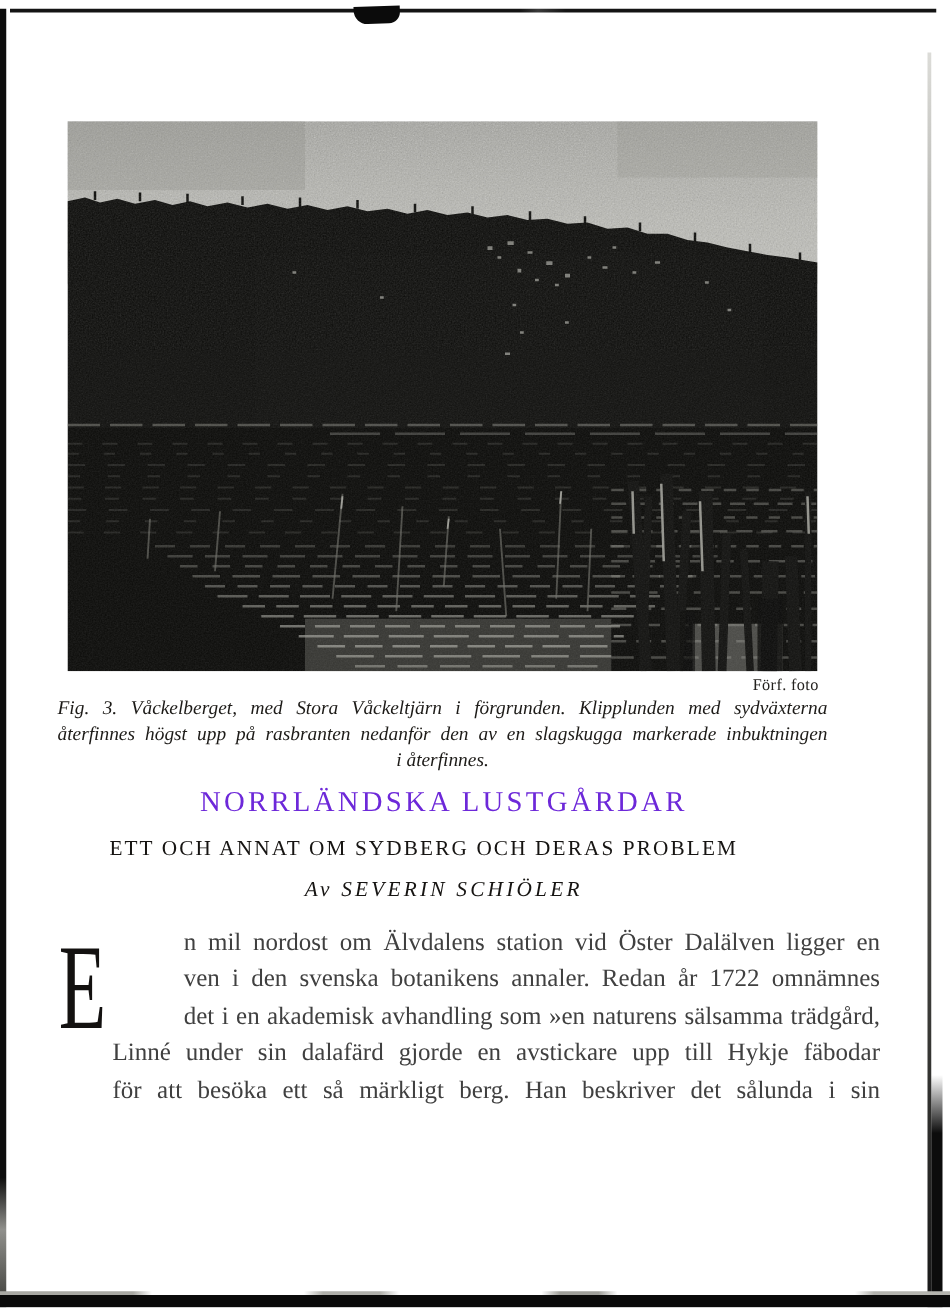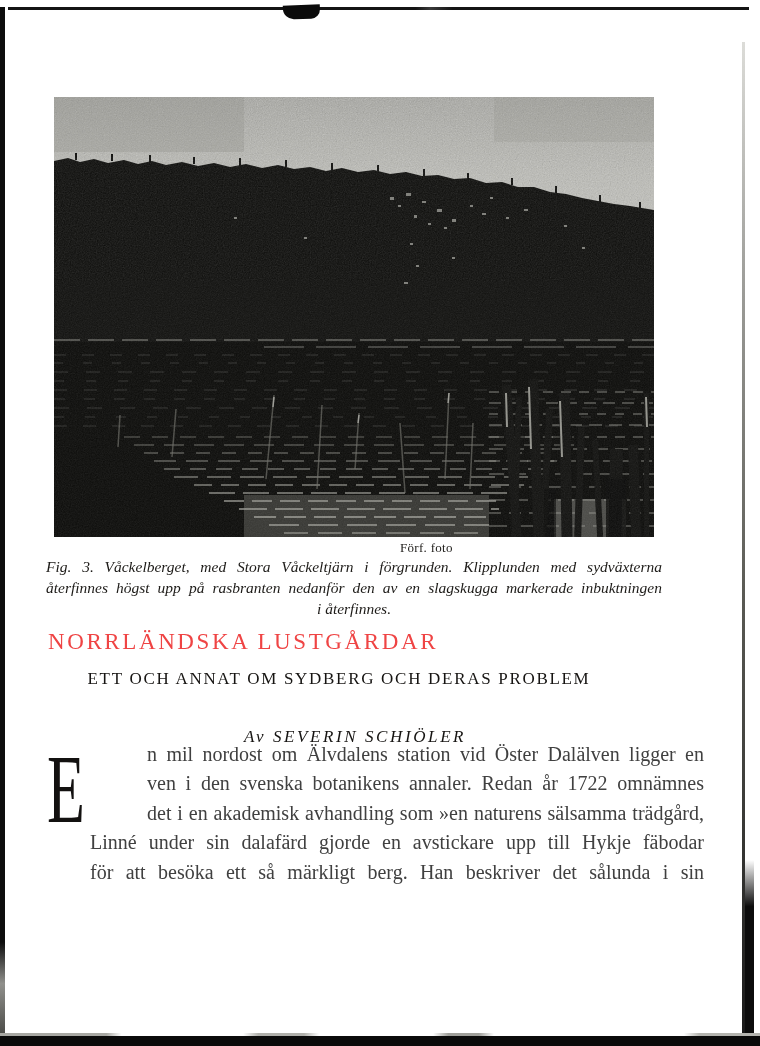--- a/index.html
+++ b/index.html
@@ -18,33 +18,33 @@
     background:linear-gradient(180deg,#dcdcd8 0%,#a2a29e 22%,#5a5a54 55%,#181818 100%);}
   .scan-right-bar-bottom{position:absolute;left:745px;top:860px;width:9px;height:186px;
     background:linear-gradient(180deg,rgba(12,12,12,0) 0%,#0c0c0c 25%,#0c0c0c 100%);}
   .scan-bottom-smudge{position:absolute;left:0;top:1033px;width:760px;height:3px;
     background:linear-gradient(90deg,#a8a8a3 0%,#a8a8a3 14%,transparent 16%,transparent 32%,#b0b0ab 34%,#b0b0ab 40%,transparent 42%,transparent 57%,#9f9f9a 59%,#9f9f9a 63%,transparent 65%,transparent 90%,#b4b4af 92%,#b4b4af 100%);}
   .scan-bottom-bar{position:absolute;left:0;top:1036px;width:760px;height:10px;background:#0a0a0a;}
   
   .photo{position:absolute;left:54px;top:97px;width:600px;height:440px;}
   .photo svg{display:block;}
   .photo-credit{position:absolute;left:400px;top:540px;width:255px;
-    font-size:13px;text-align:left;color:#23211e;letter-spacing:.3px;}
+    font-size:13px;text-align:right;color:#23211e;letter-spacing:.3px;}
   
   .fig-caption{position:absolute;left:46px;top:556px;width:616px;
     font-style:italic;font-size:15.5px;line-height:21px;color:#1d1b18;}
   .jline{text-align:justify;text-align-last:justify;}
   .cline{text-align:center;text-align-last:center;}
   
-  .title{position:absolute;left:48px;top:629px;width:614px;
-    font-size:23px;letter-spacing:2.6px;font-weight:400;color:#ef4444;}
+  .title{position:absolute;left:48px;top:629px;width:614px;text-align:center;
+    font-size:23px;letter-spacing:2.6px;font-weight:400;color:#6d28d9;}
   .subtitle{position:absolute;left:24px;top:669px;width:630px;text-align:center;
     font-size:17px;letter-spacing:1.7px;color:#161412;}
   .byline{position:absolute;left:48px;top:702px;width:614px;text-align:center;
-    font-style:italic;font-size:17px;letter-spacing:2.6px;color:#161412;margin-top:25px;}
+    font-style:italic;font-size:17px;letter-spacing:2.6px;color:#161412;}
   
   .body-text{position:absolute;left:48px;top:740px;width:614px;
     font-size:20px;line-height:29.4px;color:#404040;margin-left:42px;}
   .dropcap-spacer{float:left;width:57px;height:88px;}
   .dropcap{position:absolute;left:47px;top:741px;font-size:97px;line-height:1;
     transform:scale(0.64,1);transform-origin:left top;color:#131110;}
 </style>
 </head>
 <body>
 

